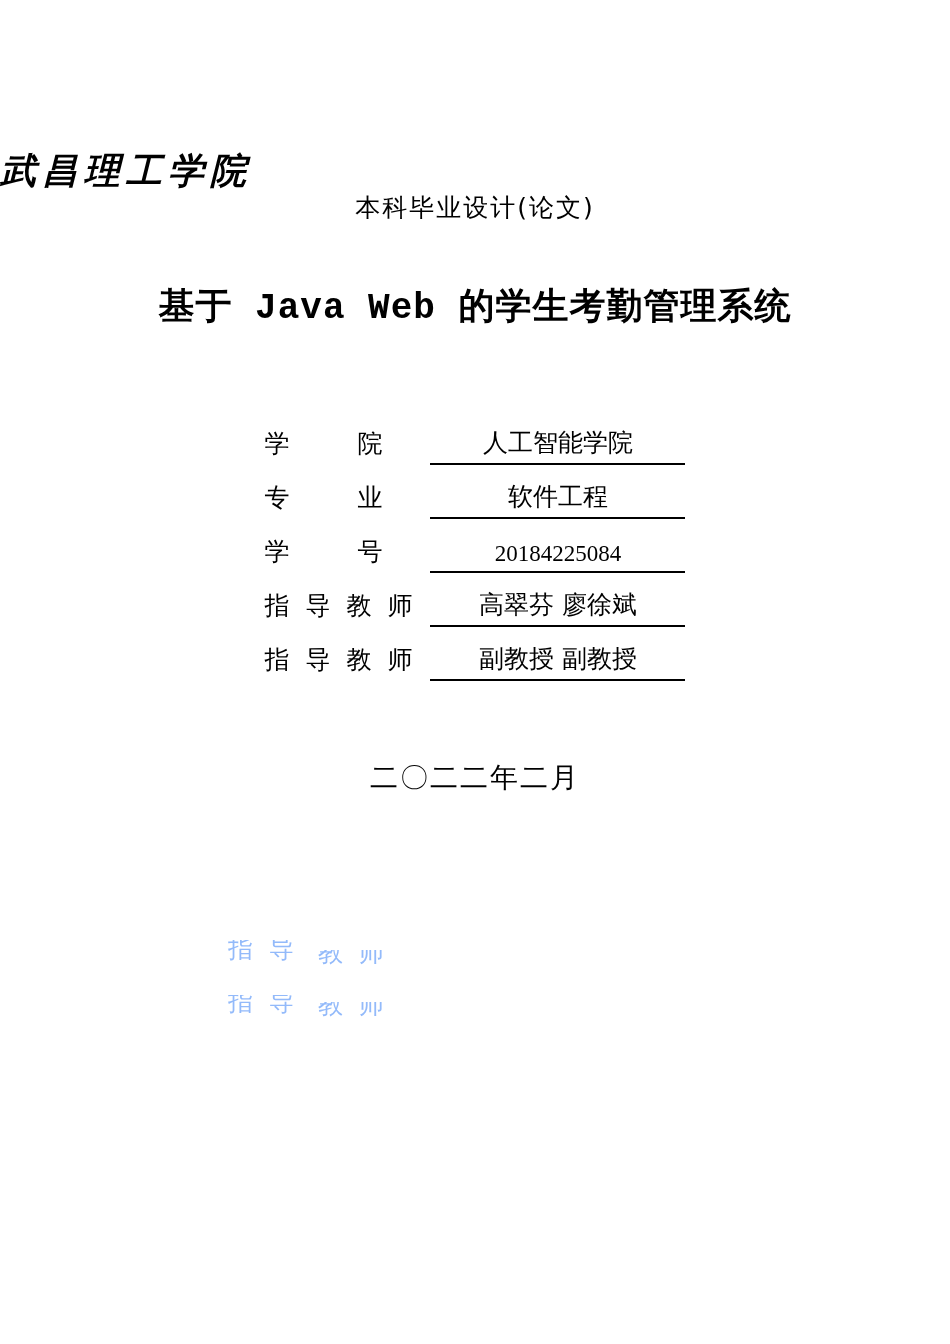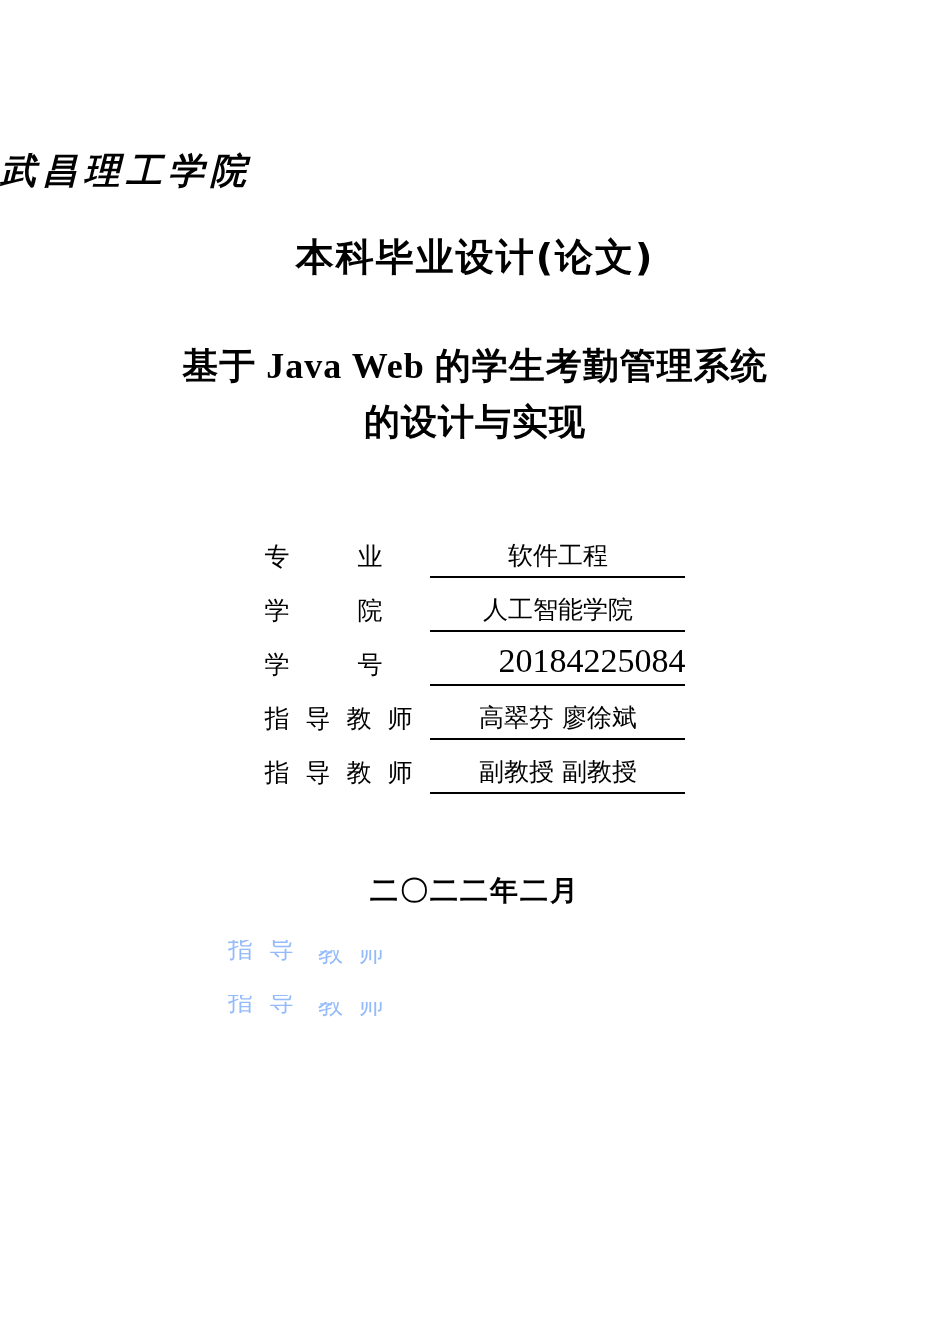--- a/index.html
+++ b/index.html
@@ -31,31 +31,30 @@
     font-size: 36px;
     letter-spacing: 6px;
     margin-top: 150px;
     line-height: 1.2;
   }
 
   
   .doc-type {
     text-align: center;
     font-family: "DejaVu Sans", "Liberation Sans", sans-serif;
-    font-weight: bold;
-    font-size: 38px;
+    font-weight: normal;
+    font-size: 25px;
     letter-spacing: 2px;
-    margin-top: 42px;
     line-height: 1.2;
   }
 
   
   .title {
     text-align: center;
-    font-family: Liberation Serif, serif;
+    font-family: Liberation Mono, monospace;
     font-weight: bold;
     font-size: 36px;
     line-height: 1.55;
     margin-top: 58px;
     padding: 0 70px;
     letter-spacing: 1px;
   }
 
   
   .info-block {
@@ -87,22 +86,21 @@
     font-family: "DejaVu Sans", "Liberation Sans", sans-serif;
     font-size: 25px;
     width: 255px;
     text-align: center;
     border-bottom: 2px solid #000;
     padding-bottom: 4px !important;
     white-space: nowrap;
   }
   .val-num {
     font-family: "Liberation Serif", "DejaVu Serif", serif;
-    font-size: 34px;
-    text-align: right;
+    font-size: 23px;
   }
 
   
   .ghost {
     position: absolute;
     color: #3b82f6;
     opacity: 0.55;
     font-family: "DejaVu Sans", "Liberation Sans", sans-serif;
     font-size: 25px;
     letter-spacing: 4px;
@@ -114,47 +112,45 @@
     height: 22px;
   }
 
   
   .date {
     text-align: center;
     font-family: "DejaVu Sans", "Liberation Sans", sans-serif;
     font-size: 28px;
     margin-top: 78px;
     letter-spacing: 2px;
-    font-weight: bold;
   }
 </style>
 </head>
 <body>
 
 <div class="page">
 
   <div class="university">武昌理工学院</div>
 
   <div class="doc-type">本科毕业设计(论文)</div>
 
   <div class="title">
     <div>基于 Java  Web 的学生考勤管理系统</div>
-    <div>的设计与实现</div>
   </div>
 
   <div class="info-block">
     <table class="info-table">
       <tbody>
         <tr>
+          <td class="lbl lbl-2">学        院</td>
+          <td class="val">人工智能学院</td>
+        </tr>
+        <tr>
           <td class="lbl lbl-2">专        业</td>
           <td class="val">软件工程</td>
-        </tr>
-        <tr>
-          <td class="lbl lbl-2">学        院</td>
-          <td class="val">人工智能学院</td>
         </tr>
         <tr>
           <td class="lbl lbl-2">学        号</td>
           <td class="val val-num">20184225084</td>
         </tr>
         <tr>
           <td class="lbl lbl-4">指 导 教 师</td>
           <td class="val">高翠芬  廖徐斌</td>
         </tr>
         <tr>

